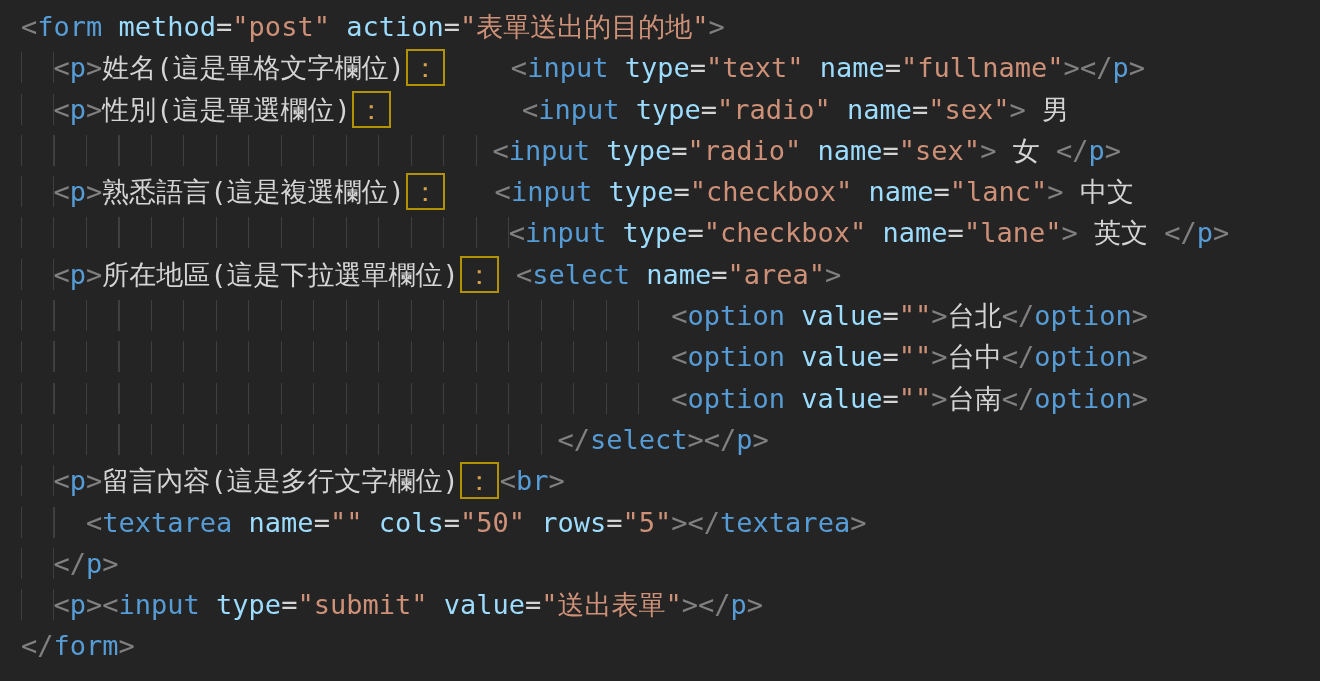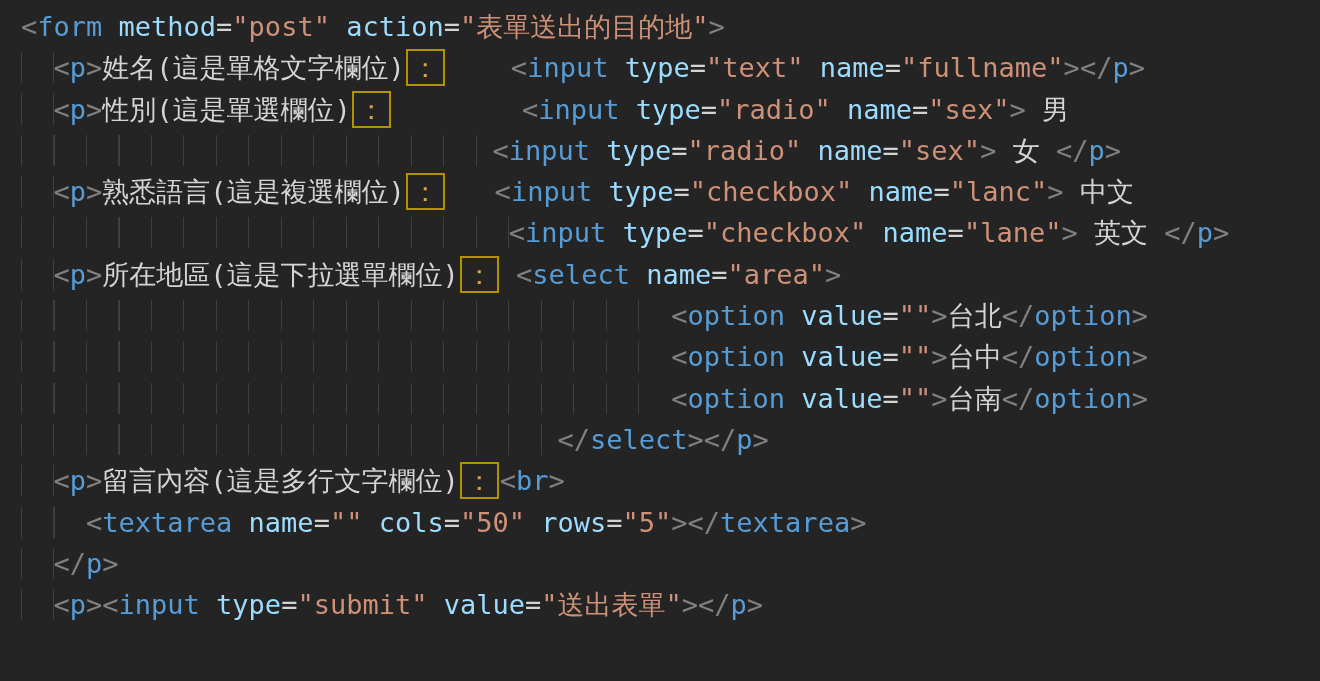--- a/index.html
+++ b/index.html
@@ -49,13 +49,14 @@
     <div class="line"><span class="ind guides">                              </span><span class="tok tok-punct" style="color: rgb(128, 128, 128);">&lt;</span><span class="tok tok-tag" style="color: rgb(86, 156, 214);">input</span><span class="tok tok-attr" style="color: rgb(156, 220, 254);"> type</span><span class="tok tok-eq" style="color: rgb(212, 212, 212);">=</span><span class="tok tok-str" style="color: rgb(206, 145, 120);">"checkbox"</span><span class="tok tok-attr" style="color: rgb(156, 220, 254);"> name</span><span class="tok tok-eq" style="color: rgb(212, 212, 212);">=</span><span class="tok tok-str" style="color: rgb(206, 145, 120);">"lane"</span><span class="tok tok-punct" style="color: rgb(128, 128, 128);">&gt;</span><span class="tok tok-text" style="color: rgb(212, 212, 212);"> 英文 </span><span class="tok tok-punct" style="color: rgb(128, 128, 128);">&lt;/</span><span class="tok tok-tag" style="color: rgb(86, 156, 214);">p</span><span class="tok tok-punct" style="color: rgb(128, 128, 128);">&gt;</span></div>
     <div class="line"><span class="ind guides">  </span><span class="tok tok-punct" style="color: rgb(128, 128, 128);">&lt;</span><span class="tok tok-tag" style="color: rgb(86, 156, 214);">p</span><span class="tok tok-punct" style="color: rgb(128, 128, 128);">&gt;</span><span class="tok tok-text" style="color: rgb(212, 212, 212);">所在地區(這是下拉選單欄位)</span><span class="tok tok-colon" style="color: rgb(215, 160, 77);">：</span><span class="tok tok-text" style="color: rgb(212, 212, 212);"> </span><span class="tok tok-punct" style="color: rgb(128, 128, 128);">&lt;</span><span class="tok tok-tag" style="color: rgb(86, 156, 214);">select</span><span class="tok tok-attr" style="color: rgb(156, 220, 254);"> name</span><span class="tok tok-eq" style="color: rgb(212, 212, 212);">=</span><span class="tok tok-str" style="color: rgb(206, 145, 120);">"area"</span><span class="tok tok-punct" style="color: rgb(128, 128, 128);">&gt;</span></div>
     <div class="line"><span class="ind guides">                                        </span><span class="tok tok-punct" style="color: rgb(128, 128, 128);">&lt;</span><span class="tok tok-tag" style="color: rgb(86, 156, 214);">option</span><span class="tok tok-attr" style="color: rgb(156, 220, 254);"> value</span><span class="tok tok-eq" style="color: rgb(212, 212, 212);">=</span><span class="tok tok-str" style="color: rgb(206, 145, 120);">""</span><span class="tok tok-punct" style="color: rgb(128, 128, 128);">&gt;</span><span class="tok tok-text" style="color: rgb(212, 212, 212);">台北</span><span class="tok tok-punct" style="color: rgb(128, 128, 128);">&lt;/</span><span class="tok tok-tag" style="color: rgb(86, 156, 214);">option</span><span class="tok tok-punct" style="color: rgb(128, 128, 128);">&gt;</span></div>
     <div class="line"><span class="ind guides">                                        </span><span class="tok tok-punct" style="color: rgb(128, 128, 128);">&lt;</span><span class="tok tok-tag" style="color: rgb(86, 156, 214);">option</span><span class="tok tok-attr" style="color: rgb(156, 220, 254);"> value</span><span class="tok tok-eq" style="color: rgb(212, 212, 212);">=</span><span class="tok tok-str" style="color: rgb(206, 145, 120);">""</span><span class="tok tok-punct" style="color: rgb(128, 128, 128);">&gt;</span><span class="tok tok-text" style="color: rgb(212, 212, 212);">台中</span><span class="tok tok-punct" style="color: rgb(128, 128, 128);">&lt;/</span><span class="tok tok-tag" style="color: rgb(86, 156, 214);">option</span><span class="tok tok-punct" style="color: rgb(128, 128, 128);">&gt;</span></div>
     <div class="line"><span class="ind guides">                                        </span><span class="tok tok-punct" style="color: rgb(128, 128, 128);">&lt;</span><span class="tok tok-tag" style="color: rgb(86, 156, 214);">option</span><span class="tok tok-attr" style="color: rgb(156, 220, 254);"> value</span><span class="tok tok-eq" style="color: rgb(212, 212, 212);">=</span><span class="tok tok-str" style="color: rgb(206, 145, 120);">""</span><span class="tok tok-punct" style="color: rgb(128, 128, 128);">&gt;</span><span class="tok tok-text" style="color: rgb(212, 212, 212);">台南</span><span class="tok tok-punct" style="color: rgb(128, 128, 128);">&lt;/</span><span class="tok tok-tag" style="color: rgb(86, 156, 214);">option</span><span class="tok tok-punct" style="color: rgb(128, 128, 128);">&gt;</span></div>
     <div class="line"><span class="ind guides">                                 </span><span class="tok tok-punct" style="color: rgb(128, 128, 128);">&lt;/</span><span class="tok tok-tag" style="color: rgb(86, 156, 214);">select</span><span class="tok tok-punct" style="color: rgb(128, 128, 128);">&gt;&lt;/</span><span class="tok tok-tag" style="color: rgb(86, 156, 214);">p</span><span class="tok tok-punct" style="color: rgb(128, 128, 128);">&gt;</span></div>
     <div class="line"><span class="ind guides">  </span><span class="tok tok-punct" style="color: rgb(128, 128, 128);">&lt;</span><span class="tok tok-tag" style="color: rgb(86, 156, 214);">p</span><span class="tok tok-punct" style="color: rgb(128, 128, 128);">&gt;</span><span class="tok tok-text" style="color: rgb(212, 212, 212);">留言內容(這是多行文字欄位)</span><span class="tok tok-colon" style="color: rgb(215, 160, 77);">：</span><span class="tok tok-punct" style="color: rgb(128, 128, 128);">&lt;</span><span class="tok tok-tag" style="color: rgb(86, 156, 214);">br</span><span class="tok tok-punct" style="color: rgb(128, 128, 128);">&gt;</span></div>
     <div class="line"><span class="ind guides">    </span><span class="tok tok-punct" style="color: rgb(128, 128, 128);">&lt;</span><span class="tok tok-tag" style="color: rgb(86, 156, 214);">textarea</span><span class="tok tok-attr" style="color: rgb(156, 220, 254);"> name</span><span class="tok tok-eq" style="color: rgb(212, 212, 212);">=</span><span class="tok tok-str" style="color: rgb(206, 145, 120);">""</span><span class="tok tok-attr" style="color: rgb(156, 220, 254);"> cols</span><span class="tok tok-eq" style="color: rgb(212, 212, 212);">=</span><span class="tok tok-str" style="color: rgb(206, 145, 120);">"50"</span><span class="tok tok-attr" style="color: rgb(156, 220, 254);"> rows</span><span class="tok tok-eq" style="color: rgb(212, 212, 212);">=</span><span class="tok tok-str" style="color: rgb(206, 145, 120);">"5"</span><span class="tok tok-punct" style="color: rgb(128, 128, 128);">&gt;&lt;/</span><span class="tok tok-tag" style="color: rgb(86, 156, 214);">textarea</span><span class="tok tok-punct" style="color: rgb(128, 128, 128);">&gt;</span></div>
     <div class="line"><span class="ind guides">  </span><span class="tok tok-punct" style="color: rgb(128, 128, 128);">&lt;/</span><span class="tok tok-tag" style="color: rgb(86, 156, 214);">p</span><span class="tok tok-punct" style="color: rgb(128, 128, 128);">&gt;</span></div>
     <div class="line"><span class="ind guides">  </span><span class="tok tok-punct" style="color: rgb(128, 128, 128);">&lt;</span><span class="tok tok-tag" style="color: rgb(86, 156, 214);">p</span><span class="tok tok-punct" style="color: rgb(128, 128, 128);">&gt;&lt;</span><span class="tok tok-tag" style="color: rgb(86, 156, 214);">input</span><span class="tok tok-attr" style="color: rgb(156, 220, 254);"> type</span><span class="tok tok-eq" style="color: rgb(212, 212, 212);">=</span><span class="tok tok-str" style="color: rgb(206, 145, 120);">"submit"</span><span class="tok tok-attr" style="color: rgb(156, 220, 254);"> value</span><span class="tok tok-eq" style="color: rgb(212, 212, 212);">=</span><span class="tok tok-str" style="color: rgb(206, 145, 120);">"送出表單"</span><span class="tok tok-punct" style="color: rgb(128, 128, 128);">&gt;&lt;/</span><span class="tok tok-tag" style="color: rgb(86, 156, 214);">p</span><span class="tok tok-punct" style="color: rgb(128, 128, 128);">&gt;</span></div>
+    <div class="line"><span class="tok tok-punct" style="color: rgb(128, 128, 128);">&lt;/</span><span class="tok tok-tag" style="color: rgb(86, 156, 214);">form</span><span class="tok tok-punct" style="color: rgb(128, 128, 128);">&gt;</span></div>
   </div>
 
 </body></html>

